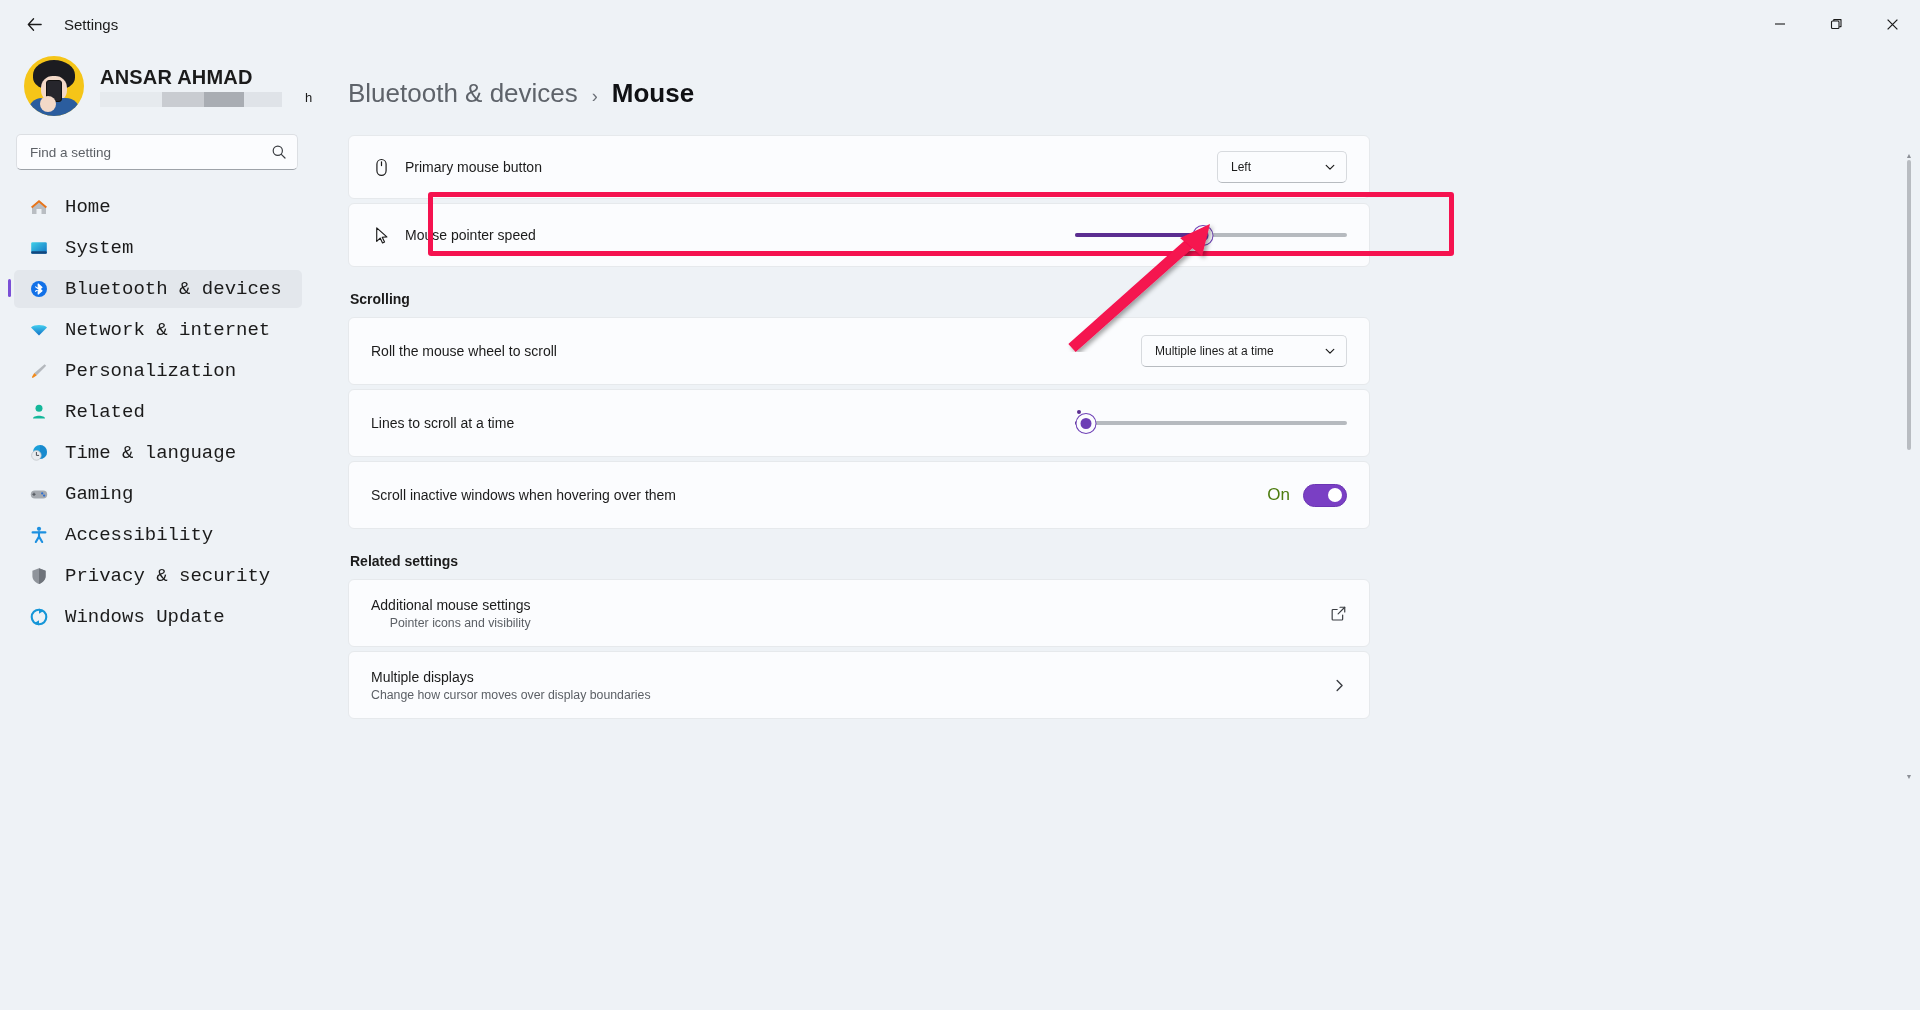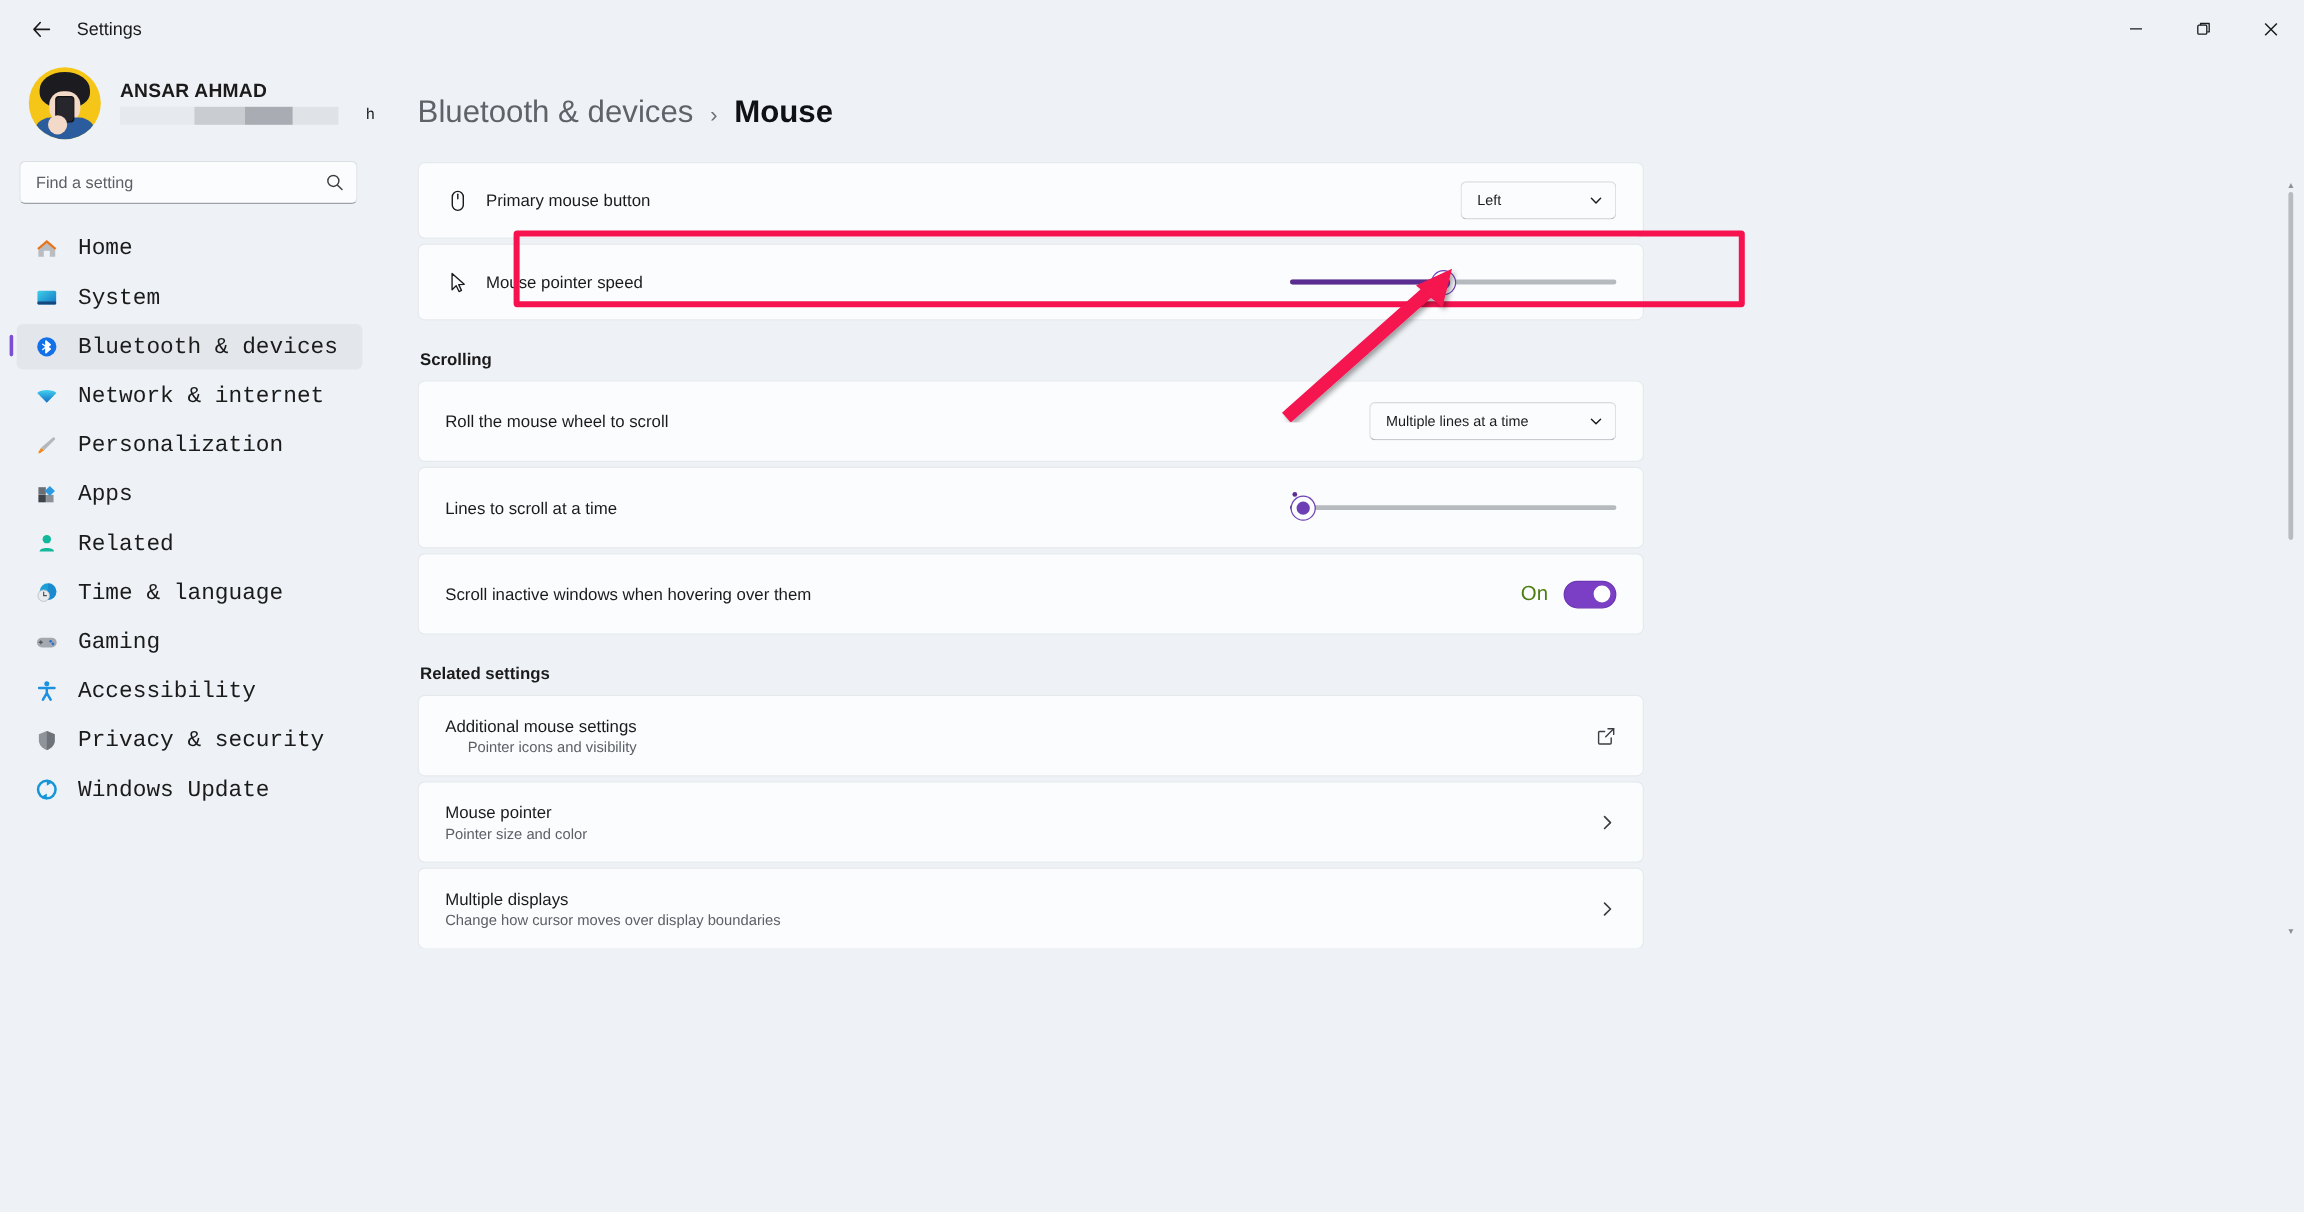--- a/index.html
+++ b/index.html
@@ -35,21 +35,21 @@
   .avatar {
     width: 60px; height: 60px; border-radius: 50%;
     background: #f5c518; position: relative; overflow: hidden; flex: none;
   }
   .avatar .hair { position: absolute; left: 9px; top: 4px; width: 42px; height: 30px; background: #1c1c20; border-radius: 50% 50% 42% 42%; }
   .avatar .face { position: absolute; left: 17px; top: 20px; width: 26px; height: 26px; background: #f3d9c8; border-radius: 45%; }
   .avatar .phone { position: absolute; left: 22px; top: 24px; width: 16px; height: 22px; background: #26262c; border-radius: 3px; border: 1.5px solid #111; }
   .avatar .body-j { position: absolute; left: 4px; top: 42px; width: 52px; height: 22px; background: #2b5d9e; border-radius: 14px 14px 0 0; }
   .avatar .hand { position: absolute; left: 16px; top: 40px; width: 16px; height: 16px; background: #f3d9c8; border-radius: 50%; }
   .profile-text { display: flex; flex-direction: column; gap: 3px; }
-  .profile-name { font-size: 16px; font-weight: 700; color: #1b1b1b; letter-spacing: .2px; }
+  .profile-name { font-size: 20px; font-weight: 700; color: #1b1b1b; letter-spacing: .2px; }
   .profile-sub { position: relative; height: 15px; width: 160px; }
   .blur-a { position: absolute; left: 0; top: 0; width: 62px; height: 15px; background: #e6eaee; }
   .blur-b { position: absolute; left: 62px; top: 0; width: 42px; height: 15px; background: #c9ccd1; }
   .blur-c { position: absolute; left: 104px; top: 0; width: 40px; height: 15px; background: #a9adb3; }
   .blur-d { position: absolute; left: 144px; top: 0; width: 38px; height: 15px; background: #dfe3e8; }
   .sub-tail { position: absolute; left: 205px; top: -2px; font-size: 13px; color: #1b1b1b; }
 
   .searchbox {
     height: 36px; background: #fbfcfe; border: 1px solid #dcdfe3; border-bottom-color: #9da2a8;
     border-radius: 5px; display: flex; align-items: center; padding: 0 10px 0 13px; margin: 4px 4px 18px 2px;
@@ -263,31 +263,20 @@
         <div class="nav-item">
           <span class="nav-icon">
             <svg width="20" height="20" viewBox="0 0 20 20">
               <path d="M15.6 3.2 L17.2 4.8 L7.8 14.2 L5.4 12 Z" fill="#b4b8bd"></path>
               <path d="M5.3 12.1 L7.8 14.3 L4.6 16.6 L3 16.9 L3.3 15.2 Z" fill="#f08a1c"></path>
             </svg>
           </span>
           <span class="nav-label">Personalization</span>
         </div>
 
-        <div class="nav-item">
-          <span class="nav-icon">
-            <svg width="20" height="20" viewBox="0 0 20 20">
-              <rect x="3" y="4" width="6.2" height="6.2" fill="#6a6f76"></rect>
-              <rect x="3" y="10.4" width="6.2" height="6.2" fill="#3f444b"></rect>
-              <rect x="9.4" y="10.4" width="6.2" height="6.2" fill="#8b9097"></rect>
-              <path d="M12.5 3 L16.8 7.2 L12.5 11.4 L8.3 7.2 Z" fill="#2d9ae0"></path>
-            </svg>
-          </span>
-          <span class="nav-label">Apps</span>
-        </div>
 
         <div class="nav-item">
           <span class="nav-icon">
             <svg width="20" height="20" viewBox="0 0 20 20">
               <circle cx="10" cy="6.3" r="3.5" fill="#13b79a"></circle>
               <path d="M4 16.6 C4 12.8 16 12.8 16 16.6 Z" fill="#13b79a"></path>
             </svg>
           </span>
           <span class="nav-label">Related</span>
         </div>
@@ -442,32 +431,20 @@
           <span class="card-spacer"></span>
           <span class="ext-link">
             <svg width="17" height="17" viewBox="0 0 18 18">
               <path d="M10.6 2.4 H15.6 V7.4" fill="none" stroke="currentColor" stroke-width="1.25" stroke-linecap="round" stroke-linejoin="round"></path>
               <path d="M15.6 2.4 L8.6 9.4" fill="none" stroke="currentColor" stroke-width="1.25" stroke-linecap="round"></path>
               <path d="M13.4 10.6 V15 A0.9 0.9 0 0 1 12.5 15.9 H3.2 A0.9 0.9 0 0 1 2.3 15 V5.7 A0.9 0.9 0 0 1 3.2 4.8 H7.6" fill="none" stroke="currentColor" stroke-width="1.25" stroke-linecap="round" stroke-linejoin="round"></path>
             </svg>
           </span>
         </div>
 
-        <div class="card clickable" style="min-height:68px;">
-          <div class="card-textblock">
-            <span class="card-label">Mouse pointer</span>
-            <span class="card-sub">Pointer size and color</span>
-          </div>
-          <span class="card-spacer"></span>
-          <span class="chev-right">
-            <svg width="15" height="15" viewBox="0 0 14 14">
-                <path d="M4.8 2.4 L9.4 7 L4.8 11.6" fill="none" stroke="currentColor" stroke-width="1.3" stroke-linecap="round" stroke-linejoin="round"></path>
-              </svg>
-          </span>
-        </div>
 
         <div class="card clickable" style="min-height:68px;">
           <div class="card-textblock">
             <span class="card-label">Multiple displays</span>
             <span class="card-sub">Change how cursor moves over display boundaries</span>
           </div>
           <span class="card-spacer"></span>
           <span class="chev-right">
             <svg width="15" height="15" viewBox="0 0 14 14">
                 <path d="M4.8 2.4 L9.4 7 L4.8 11.6" fill="none" stroke="currentColor" stroke-width="1.3" stroke-linecap="round" stroke-linejoin="round"></path>

